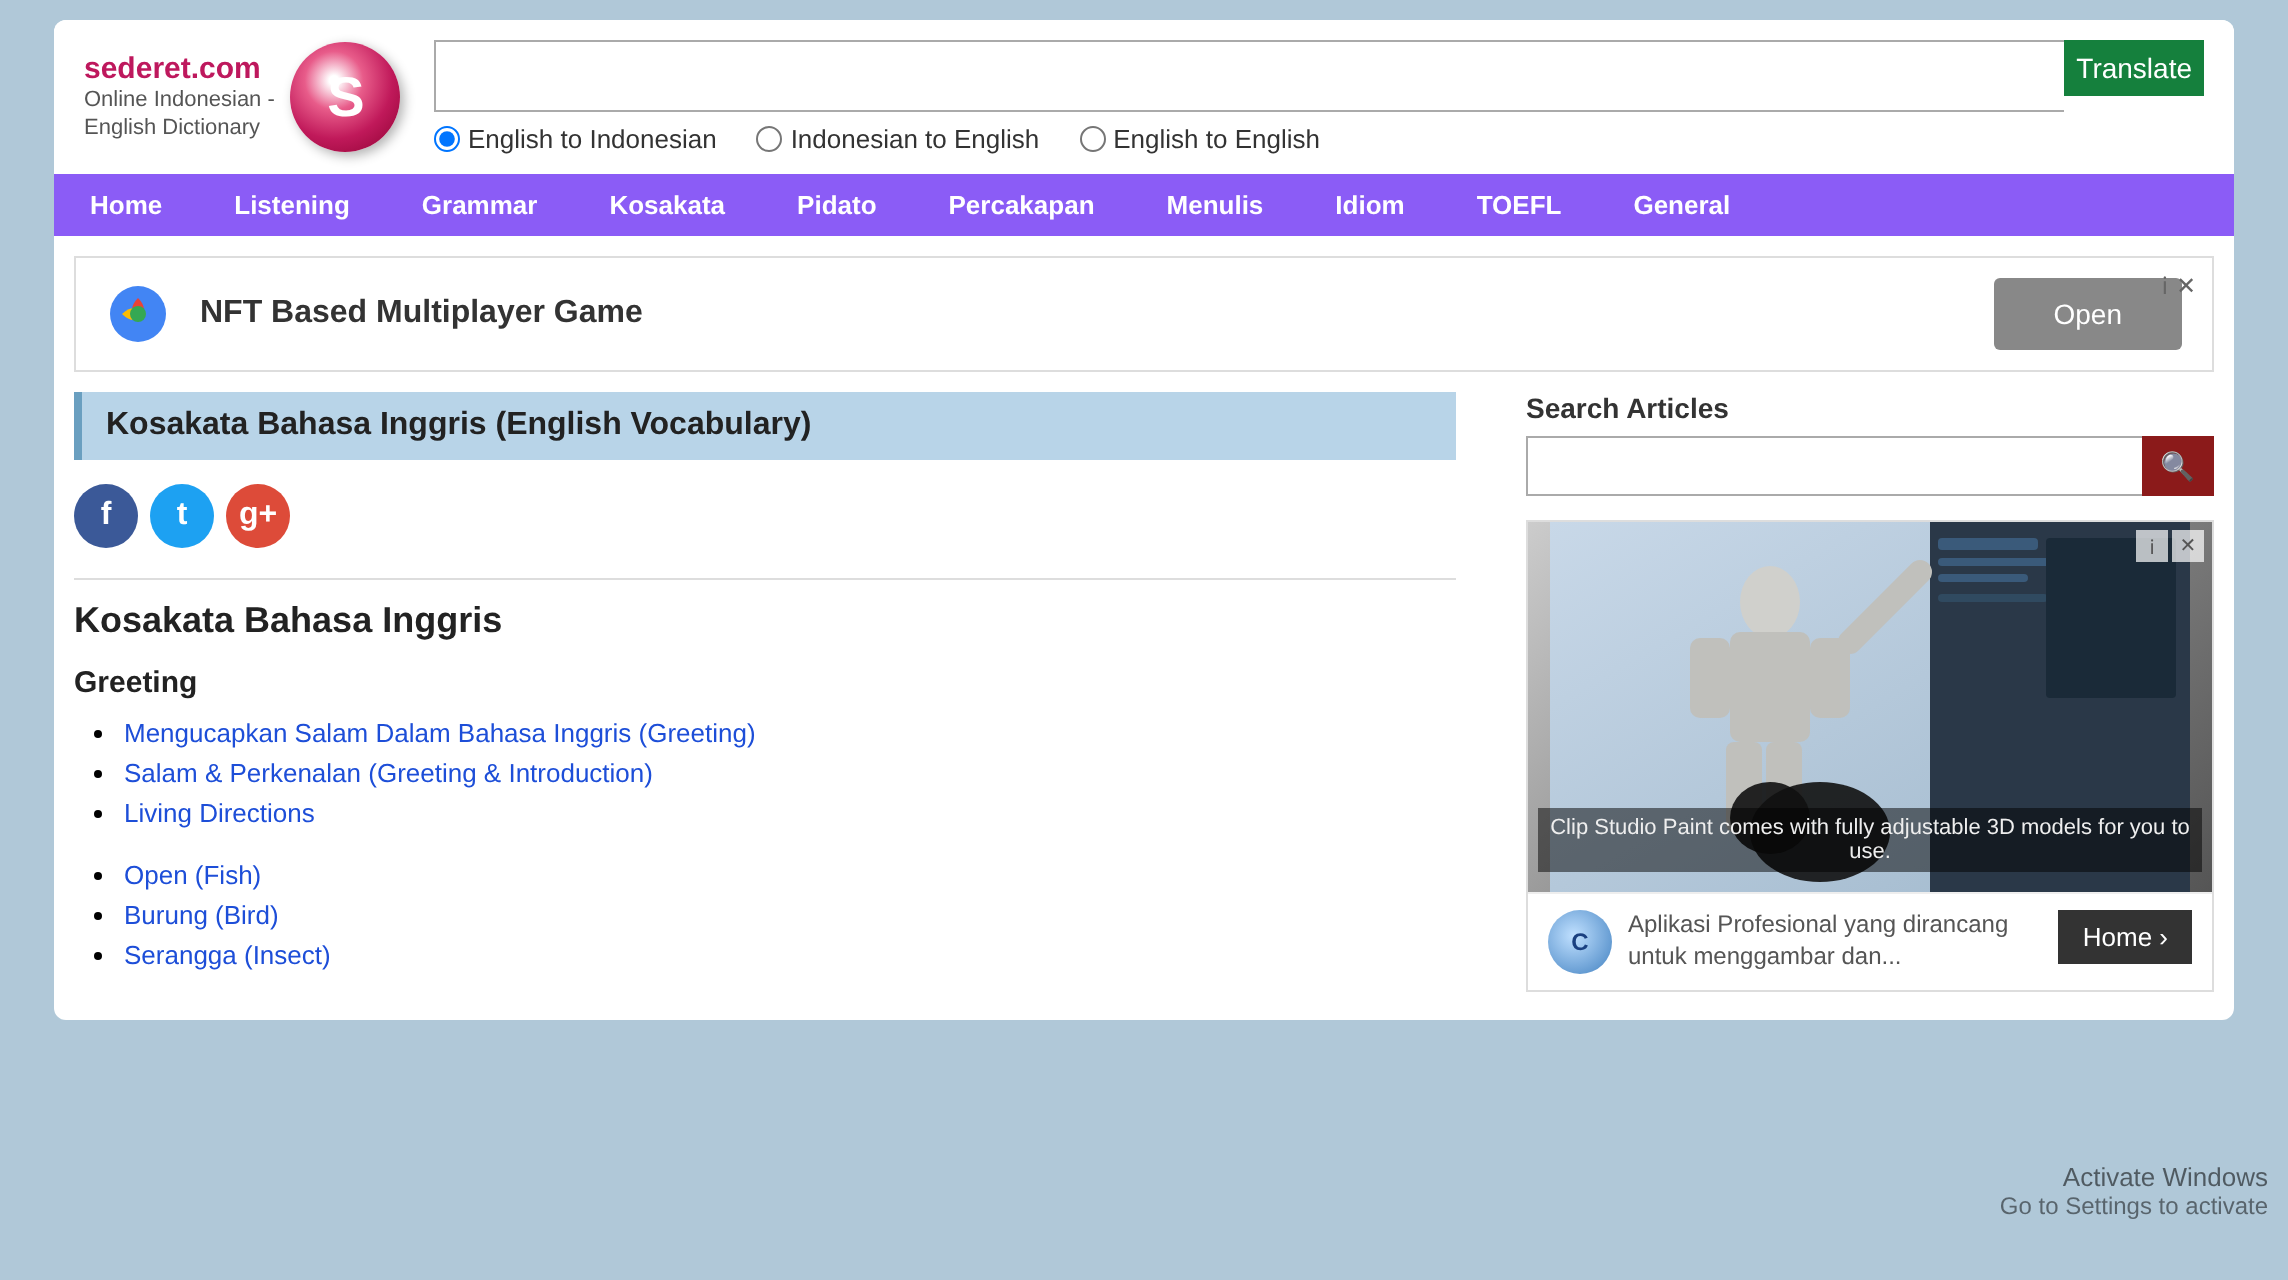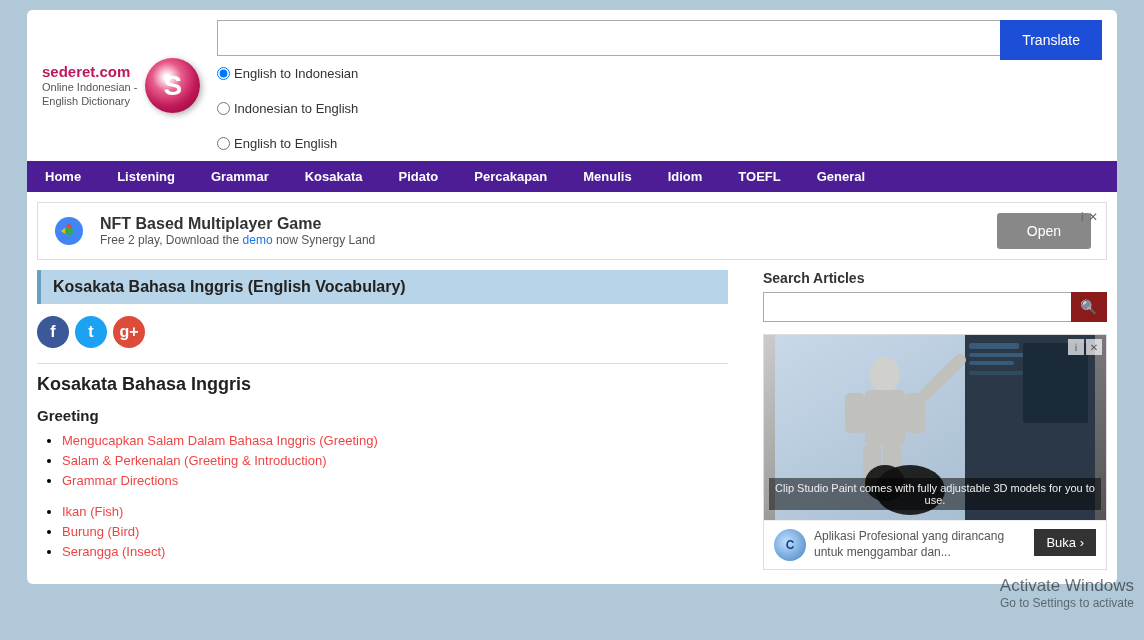--- a/index.html
+++ b/index.html
@@ -88,49 +88,48 @@
       flex: 1;
       height: 36px;
       border: 1px solid #aaa;
       border-right: none;
       padding: 0 8px;
       font-size: 14px;
       outline: none;
     }
 
     .translate-btn {
-      background: #1d4ed8;
+      background: #15803d;
       color: white;
       border: none;
-      padding: 0 22px;
-      height: 40px;
+      padding: 0 6px;
+      height: 28px;
       font-size: 14px;
       cursor: pointer;
       font-weight: normal;
     }
 
     .radio-row {
       display: flex;
       gap: 20px;
       align-items: flex-start;
       font-size: 13px;
       color: #333;
-      flex-direction: column;
     }
 
     .radio-row label {
       display: flex;
       align-items: center;
       gap: 4px;
       cursor: pointer;
     }
 
     
     .nav-bar {
-      background: #4c1d95;
+      background: #8b5cf6;
       display: flex;
       align-items: stretch;
     }
 
     .nav-bar a {
       color: white;
       text-decoration: none;
       padding: 8px 18px;
       font-size: 13px;
       font-weight: bold;
@@ -272,21 +271,21 @@
       list-style: disc;
       padding-left: 25px;
       margin-bottom: 15px;
     }
 
     .link-list li {
       margin-bottom: 4px;
     }
 
     .link-list li a {
-      color: #ef4444;
+      color: #1d4ed8;
       text-decoration: none;
       font-size: 13px;
     }
 
     
     .sidebar {
       width: 364px;
       flex-shrink: 0;
       padding-left: 20px;
     }
@@ -448,21 +447,21 @@
       position: fixed;
       bottom: 30px;
       right: 10px;
       color: rgba(0,0,0,0.5);
       font-size: 12px;
       text-align: right;
       pointer-events: none;
     }
 
     .activate-windows .line1 {
-      font-size: 17px;
+      font-size: 13px;
       color: rgba(0,0,0,0.55);
     }
 
     .activate-windows .line2 {
       font-size: 12px;
       color: rgba(0,0,0,0.5);
     }
   </style>
 </head>
 <body>
@@ -526,23 +525,20 @@
       </div>
 
       <svg class="ad-icon" viewBox="0 0 32 32">
         <circle cx="16" cy="16" r="14" fill="#4285F4"></circle>
         <path d="M16 8 Q22 14 16 20 Q10 14 16 8Z" fill="#EA4335"></path>
         <path d="M8 16 Q14 10 20 16 Q14 22 8 16Z" fill="#FBBC04"></path>
         <circle cx="16" cy="16" r="4" fill="#34A853"></circle>
       </svg>
       <div class="ad-content">
         <div class="ad-title">NFT Based Multiplayer Game</div>
-        <div class="ad-sub">
-          Free 2 play, Download the <a href="#">demo</a> now Synergy Land
-        </div>
       </div>
       <button class="ad-open-btn">Open</button>
     </div>
 
     <div class="content-area">
 
       <div class="main-content">
         <div class="page-title-bar">Kosakata Bahasa Inggris (English Vocabulary)</div>
 
         <div class="social-icons">
@@ -552,25 +548,25 @@
         </div>
 
         <hr class="divider">
 
         <div class="section-title">Kosakata Bahasa Inggris</div>
 
         <div class="category-title">Greeting</div>
         <ul class="link-list">
           <li><a href="#">Mengucapkan Salam Dalam Bahasa Inggris (Greeting)</a></li>
           <li><a href="#">Salam &amp; Perkenalan (Greeting &amp; Introduction)</a></li>
-          <li><a href="#">Grammar Directions</a></li>
+          <li><a href="#">Living Directions</a></li>
         </ul>
 
         <ul class="link-list">
-          <li><a href="#">Ikan (Fish)</a></li>
+          <li><a href="#">Open (Fish)</a></li>
           <li><a href="#">Burung (Bird)</a></li>
           <li><a href="#">Serangga (Insect)</a></li>
         </ul>
       </div>
 
       <div class="sidebar">
         <div class="search-articles-box">
           <div class="search-articles-title">Search Articles</div>
           <div class="search-articles-row">
             <input class="search-articles-input" type="text" style="">
@@ -617,21 +613,21 @@
             </div>
             <div class="sidebar-ad-controls">
               <button class="sidebar-ad-ctrl">ℹ</button>
               <button class="sidebar-ad-ctrl">✕</button>
             </div>
           </div>
           <div class="sidebar-ad-bottom">
             <div class="sidebar-ad-info-row">
               <div class="sidebar-ad-logo">C</div>
               <div class="sidebar-ad-desc">Aplikasi Profesional yang dirancang untuk menggambar dan...</div>
-              <button class="sidebar-ad-cta">Buka ›</button>
+              <button class="sidebar-ad-cta">Home ›</button>
             </div>
           </div>
         </div>
       </div>
 
     </div>
   </div>
 </div>
 
 <div class="activate-windows">

